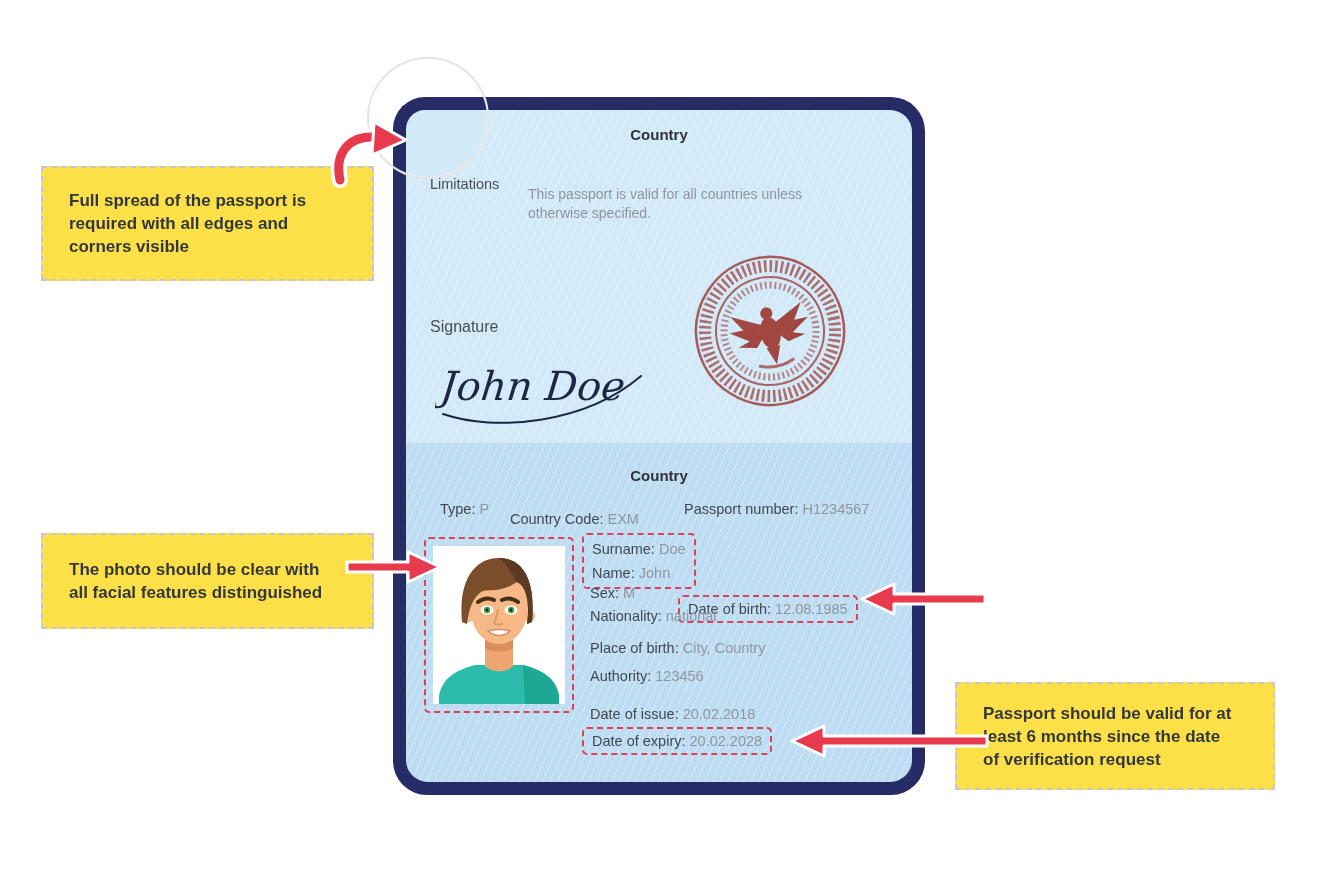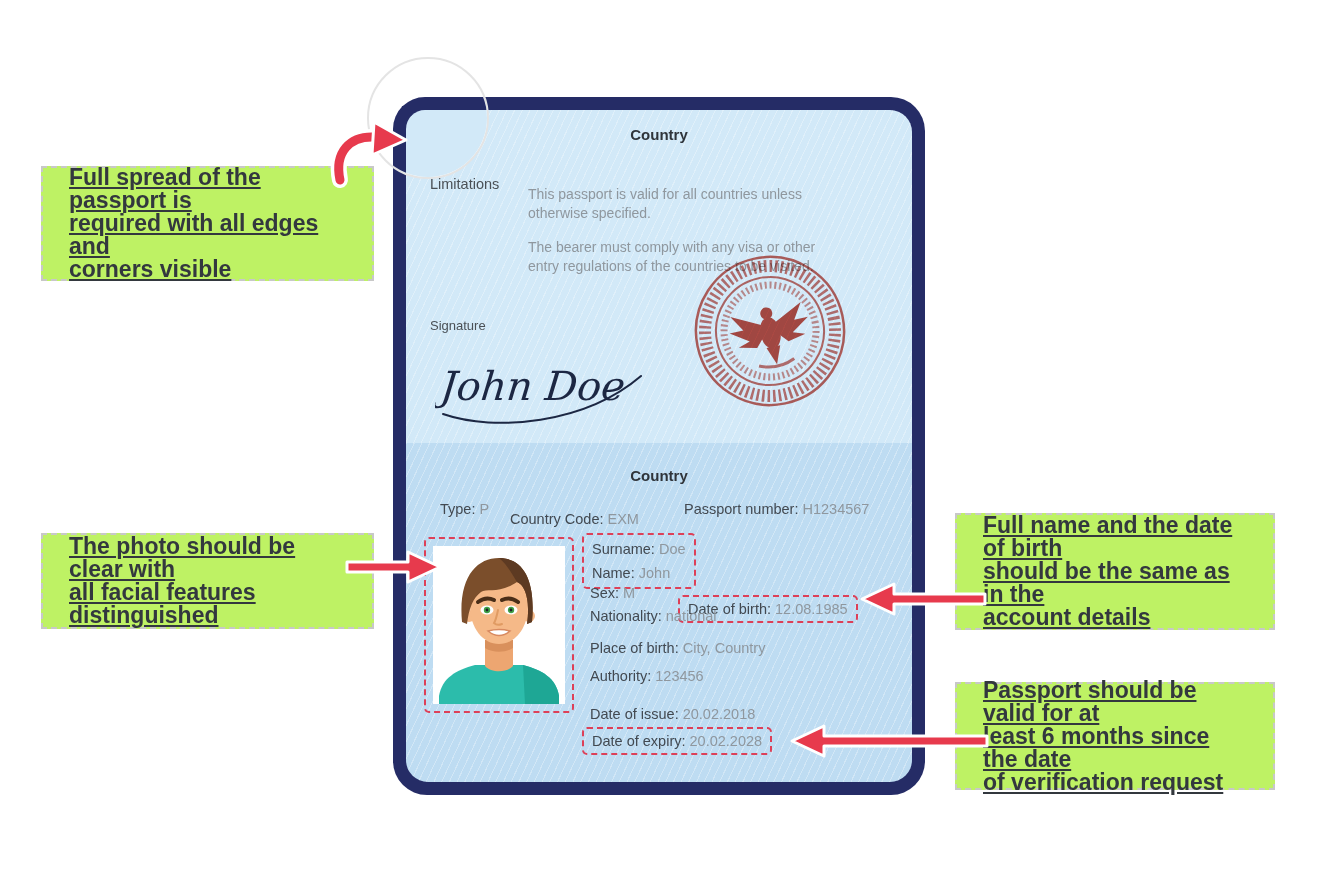--- a/index.html
+++ b/index.html
@@ -16,21 +16,21 @@
     position: absolute; left: 0; right: 0;
     background-image: repeating-linear-gradient(115deg, rgba(255,255,255,.30) 0 1px, transparent 1px 7px);
   }
   .pp-top    { top: 0; height: 333px; background-color: #d2e9f8; }
   .pp-bottom { top: 333px; bottom: 0; background-color: #bedcf2; }
 
   .pp-header { position: absolute; left: 0; right: 0; text-align: center; font-size: 15px; font-weight: bold; color: #2f343a; }
   .lim-label { position: absolute; left: 24px; top: 66px; font-size: 14.5px; color: #4a5056; }
   .lim-text  { position: absolute; left: 122px; top: 56px; width: 332px; font-size: 14px; line-height: 19px; color: #8f979e; white-space: pre-line; }
   .lim-text .para2 { display: block; margin-top: 15px; white-space: pre-line; }
-  .sig-label { position: absolute; left: 24px; top: 208px; font-size: 13px; color: #4a5056; }
+  .sig-label { position: absolute; left: 24px; top: 208px; font-size: 16px; color: #4a5056; }
   .signature-svg { position: absolute; left: 29px; top: 238px; }
   .stamp-svg { position: absolute; left: 284px; top: 141px; mix-blend-mode: multiply; opacity: .92; }
 
   .field { font-size: 14.5px; white-space: nowrap; }
   .lbl { color: #424951; }
   .val { color: #8f979e; }
   .abs { position: absolute; }
 
   .red-dash { border: 2px dashed #dd4058; border-radius: 5px; }
   .photo-box { position: absolute; left: 18px; top: 94px; width: 150px; height: 176px; padding: 7px; }
@@ -48,23 +48,23 @@
     border-radius: 50%; background: #fff; border: 2px solid #e4e4e4; overflow: hidden; z-index: 5;
   }
   .corner-replica {
     position: absolute; left: 24px; top: 38px; width: 150px; height: 150px;
     background: #d2e9f8; border-left: 13px solid #252c66; border-top: 13px solid #252c66;
     border-top-left-radius: 32px;
   }
 
   
   .callout {
-    position: absolute; background: #bef264; border: 2px dashed #c8c8c8;
+    position: absolute; background: #fde047; border: 2px dashed #c8c8c8;
     display: flex; align-items: center; padding: 0 26px; z-index: 4;
-    font-size: 23px; font-weight: bold; color: #33383e; line-height: 23px; white-space: pre-line; text-decoration: underline;
+    font-size: 17px; font-weight: bold; color: #33383e; line-height: 23px; white-space: pre-line;
   }
   #callout-full-spread { left: 41px;  top: 166px; width: 333px; height: 115px; }
   #callout-photo       { left: 41px;  top: 533px; width: 333px; height: 96px;  }
   #callout-name-dob    { left: 955px; top: 513px; width: 320px; height: 117px; }
   #callout-validity    { left: 955px; top: 682px; width: 320px; height: 108px; }
 
   
   .arrow { position: absolute; z-index: 6; }
   #arrow-corner { left: 316px; top: 116px; }
   #arrow-photo  { left: 342px; top: 548px; }
@@ -78,22 +78,20 @@
 
   <div class="passport">
     <div class="pp-inner">
 
       <div class="pp-top">
         <div class="pp-header" style="top:16px;">Country</div>
         <div class="lim-label">Limitations</div>
         <div class="lim-text">
           <span>This passport is valid for all countries unless
 otherwise specified.</span>
-          <span class="para2">The bearer must comply with any visa or other
-entry regulations of the countries to be visited.</span>
         </div>
         <div class="sig-label">Signature</div>
 
         <svg class="signature-svg" width="215" height="85" viewBox="0 0 215 85">
           <path d="M8,66 C60,84 150,76 206,28" stroke="#1c2743" stroke-width="2" fill="none" stroke-linecap="round"></path>
           <text x="10" y="52" font-size="40" font-family="DejaVu Serif, serif" font-style="italic" fill="#1c2743" transform="skewX(-6)">John Doe</text>
         </svg>
 
         <svg class="stamp-svg" width="160" height="160" viewBox="0 0 160 160">
           <g transform="rotate(-12 80 80)" fill="#b6291f" stroke="#b6291f">
@@ -224,20 +222,17 @@
   </svg>
   <svg class="arrow" id="arrow-expiry" width="208" height="38" viewBox="0 0 208 38">
     <path d="M203,14 H40 V4 L8,19 L40,34 V24 H203 Z" fill="#e73a4d" stroke="#ffffff" stroke-width="3" stroke-linejoin="round"></path>
   </svg>
 
   <div class="callout" id="callout-full-spread">Full spread of the passport is
 required with all edges and
 corners visible</div>
   <div class="callout" id="callout-photo">The photo should be clear with
 all facial features distinguished</div>
-  <div class="callout" id="callout-name-dob">Full name and the date of birth
-should be the same as in the
-account details</div>
   <div class="callout" id="callout-validity">Passport should be valid for at
 least 6 months since the date
 of verification request</div>
 
 </div>
 
 </body></html>

